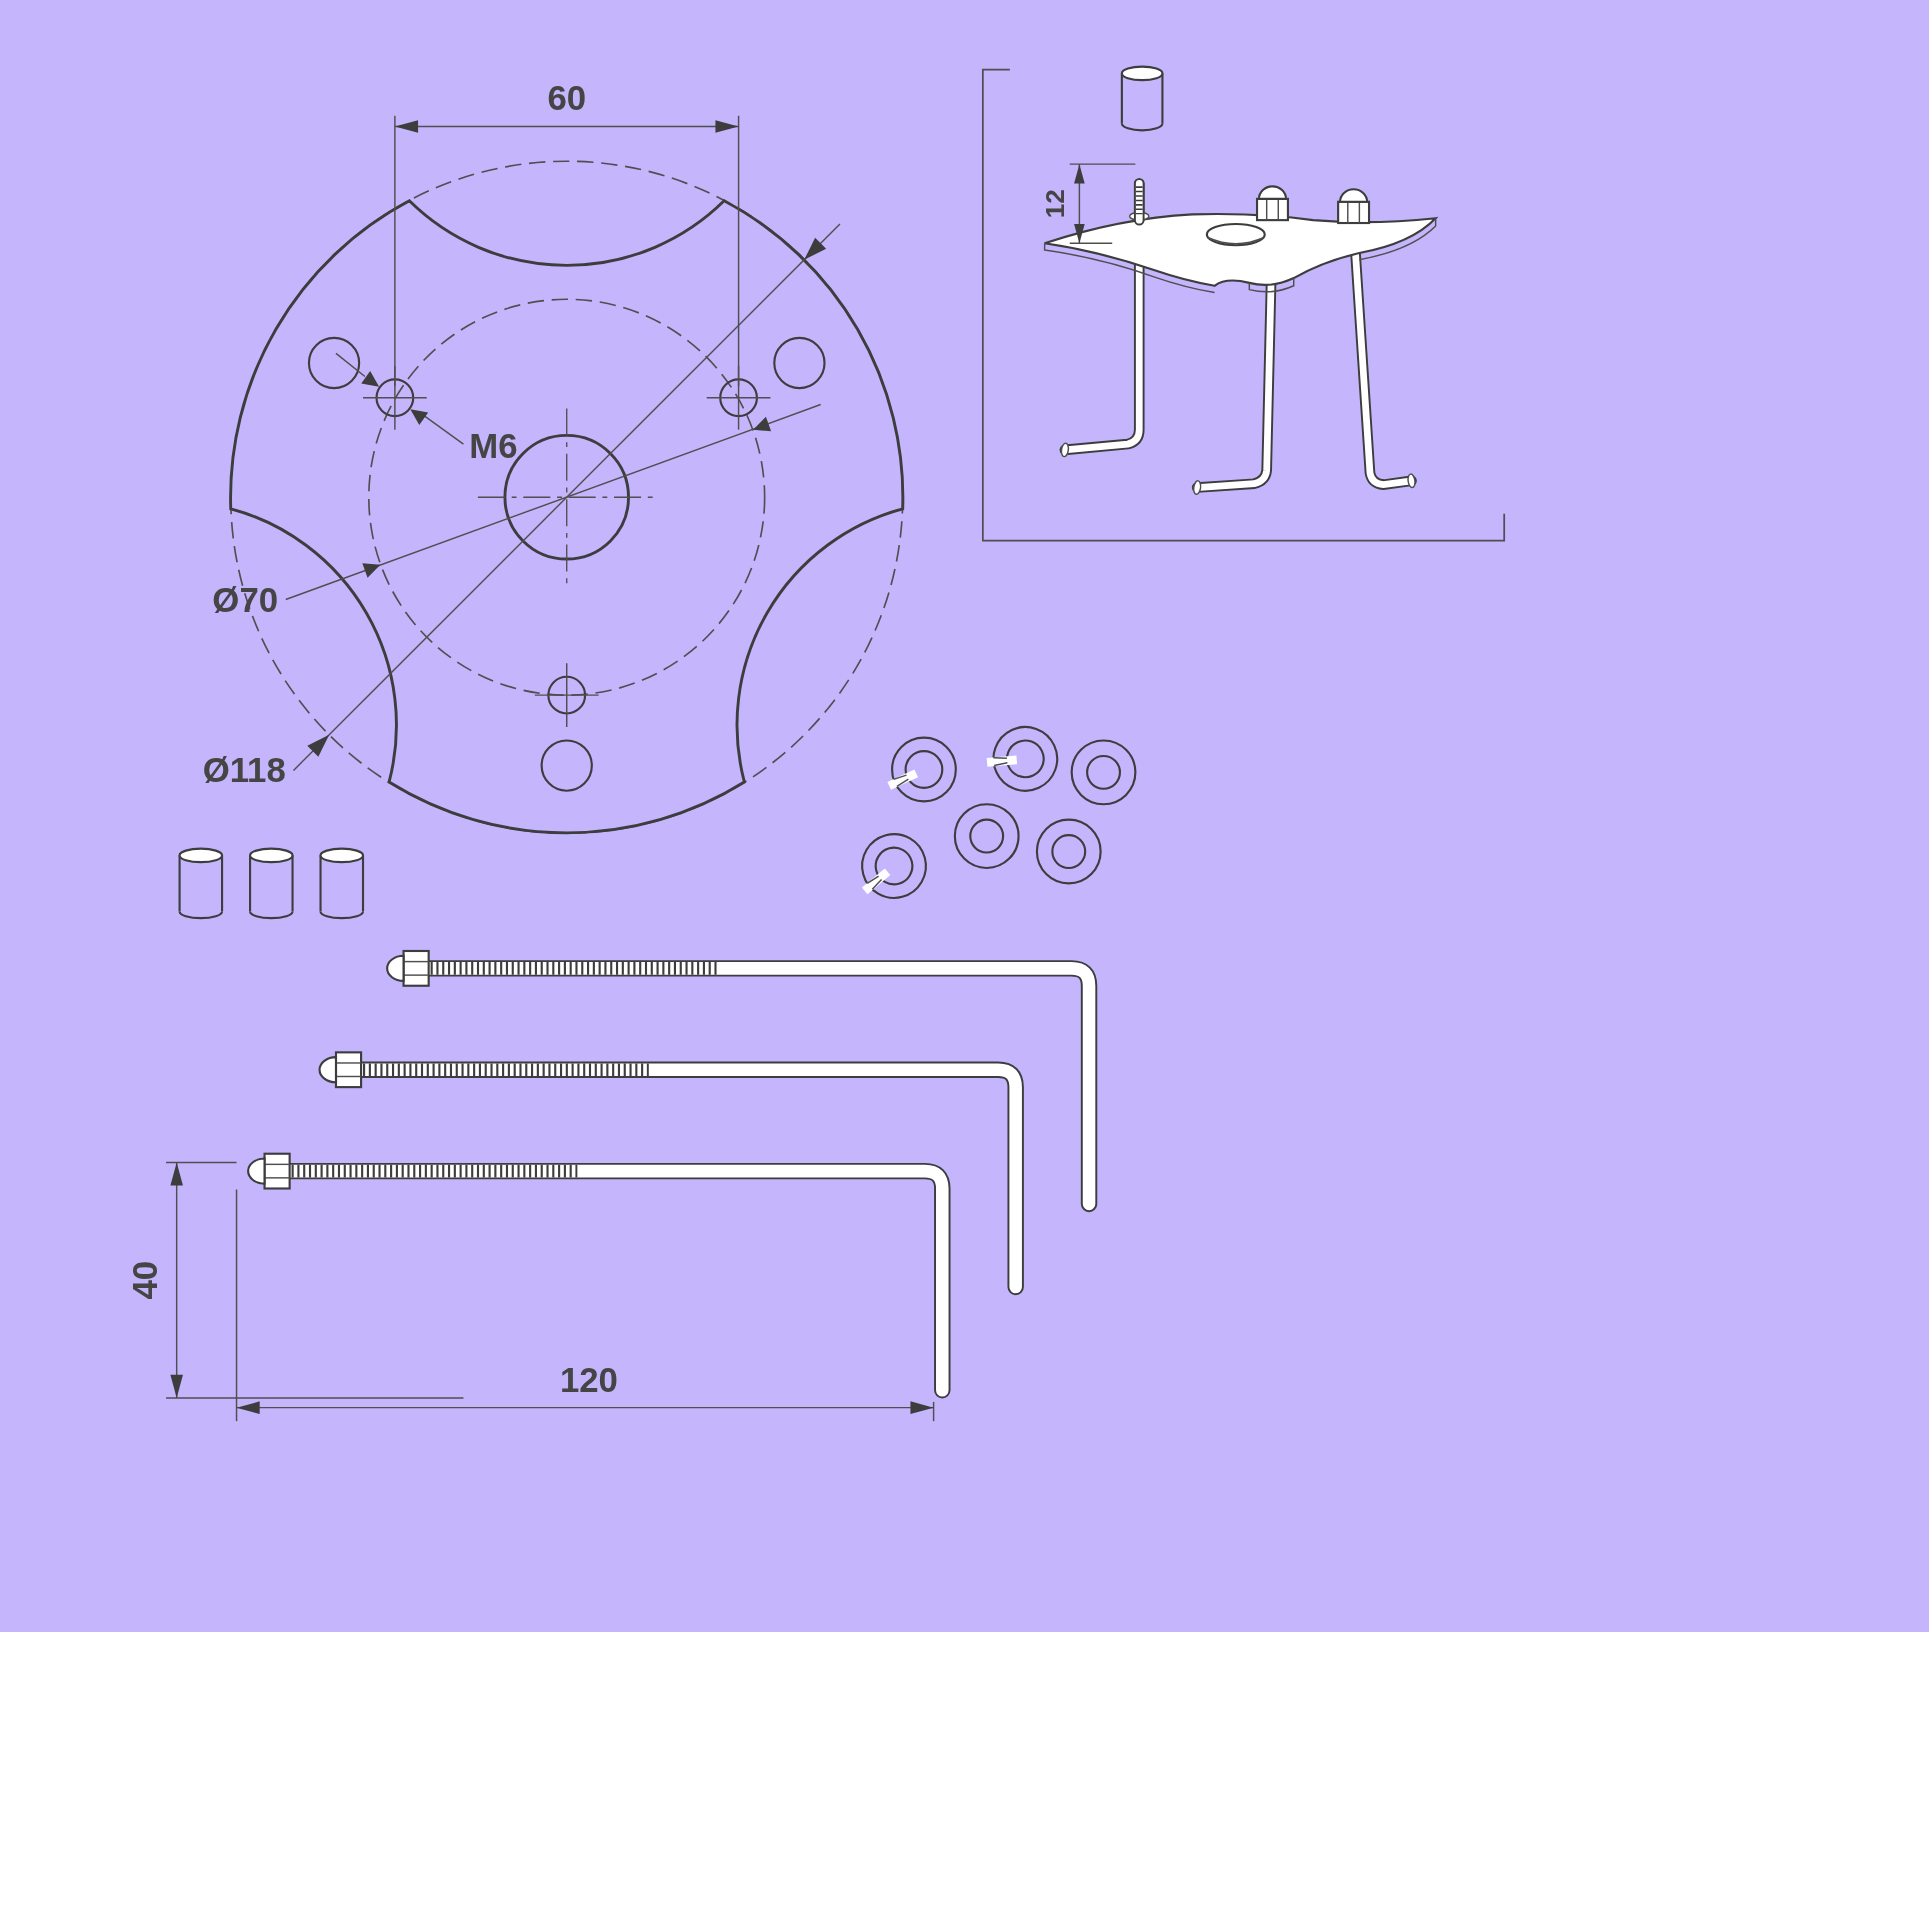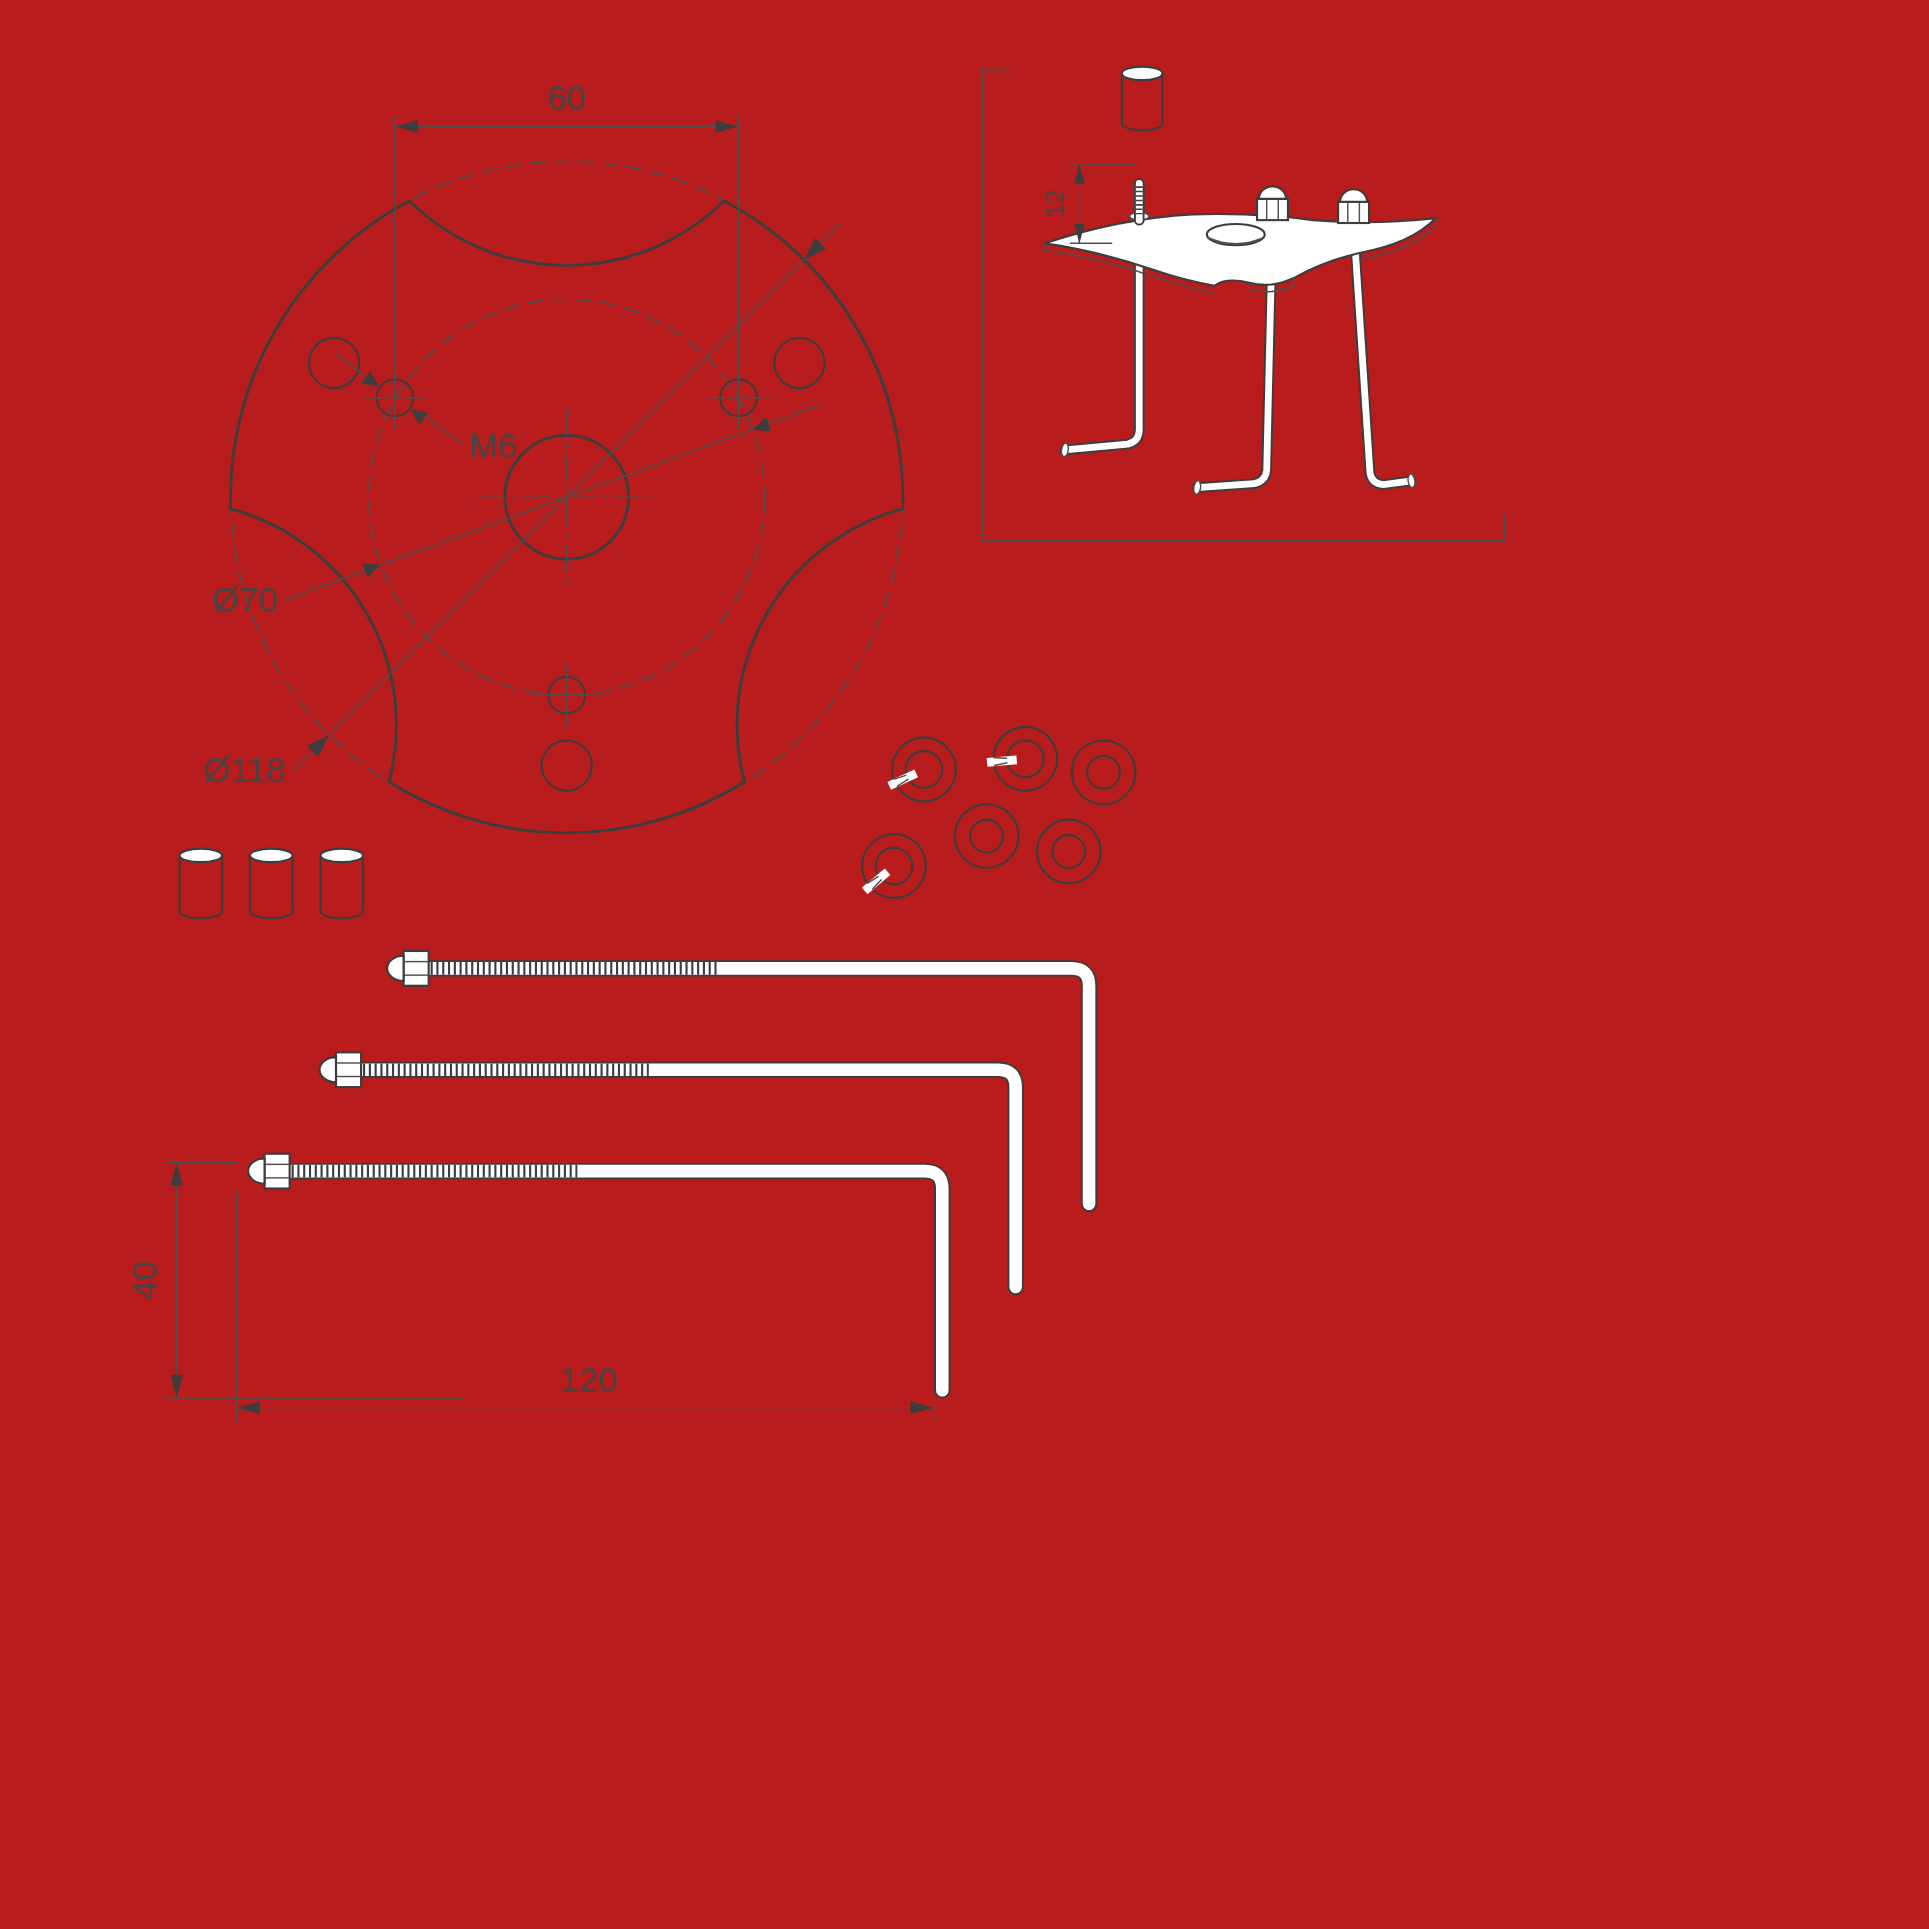--- a/index.html
+++ b/index.html
@@ -1,16 +1,16 @@
 <!DOCTYPE html>
 <html><head>
 <meta charset="utf-8">
 <style>
   html,body{margin:0;padding:0;background:#ffffff;}
-  .canvas{width:1929px;height:1929px;position:relative;background:#b91c1c;}
+  .canvas{width:1929px;height:1632px;position:relative;background:#c4b5fd;font-weight:bold;}
   svg{display:block;}
   
   .s-main{stroke:#3d3d3d;stroke-width:3;fill:none;}
   .s-med{stroke:#3d3d3d;stroke-width:2.2;fill:none;}
   .s-thin{stroke:#4f4f4f;stroke-width:1.5;fill:none;}
   .s-frame{stroke:#4f4f4f;stroke-width:1.8;fill:none;}
   .s-dash{stroke:#4f4f4f;stroke-width:1.7;fill:none;stroke-dasharray:17 8;}
   .s-cl{stroke:#4f4f4f;stroke-width:1.4;fill:none;stroke-dasharray:28 7 5 7;}
   .arrow{fill:#3d3d3d;stroke:none;}
   .wfill{fill:#ffffff;}

